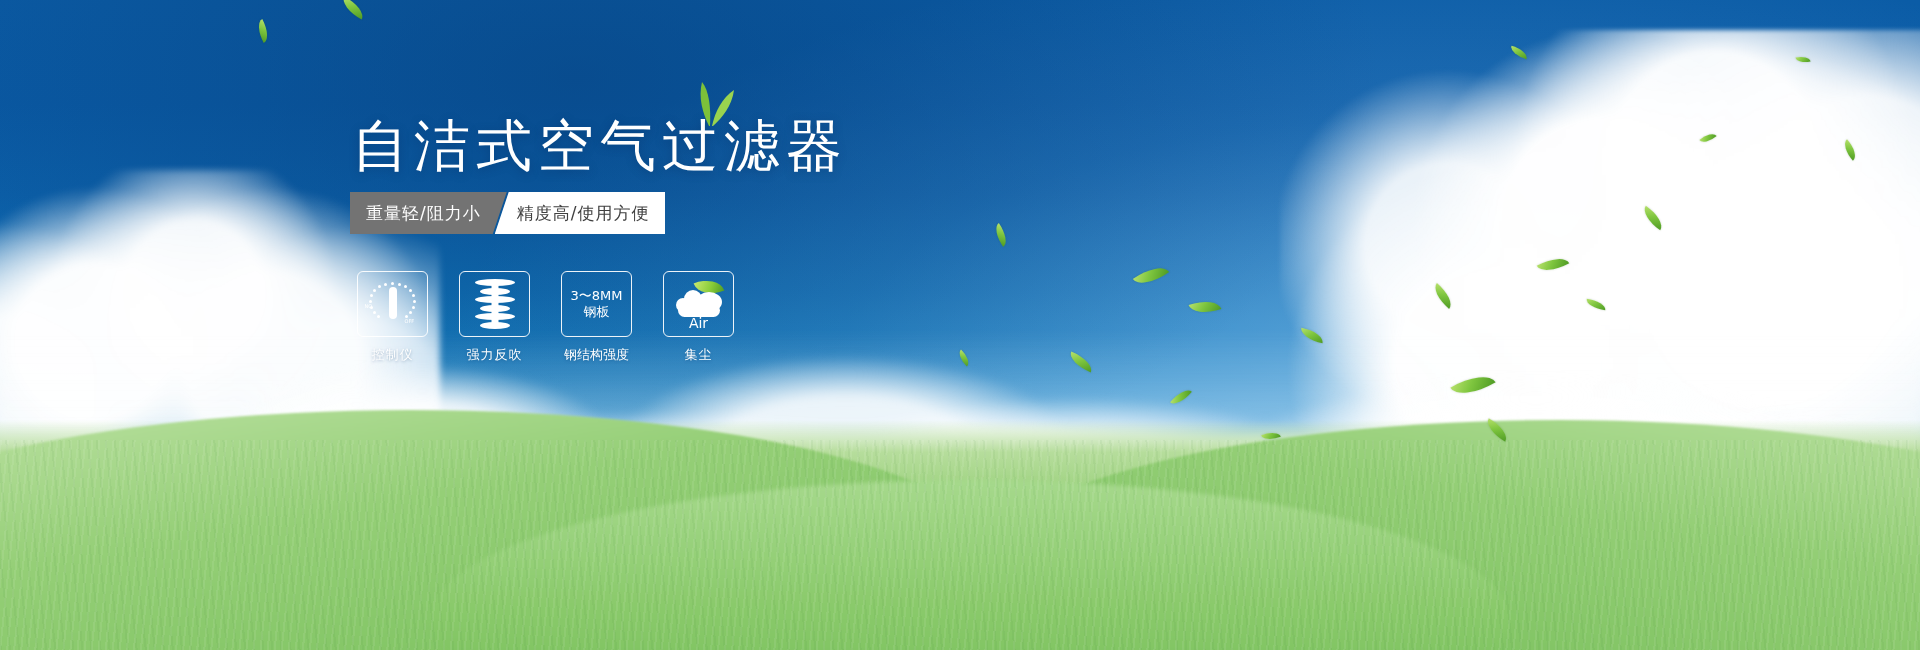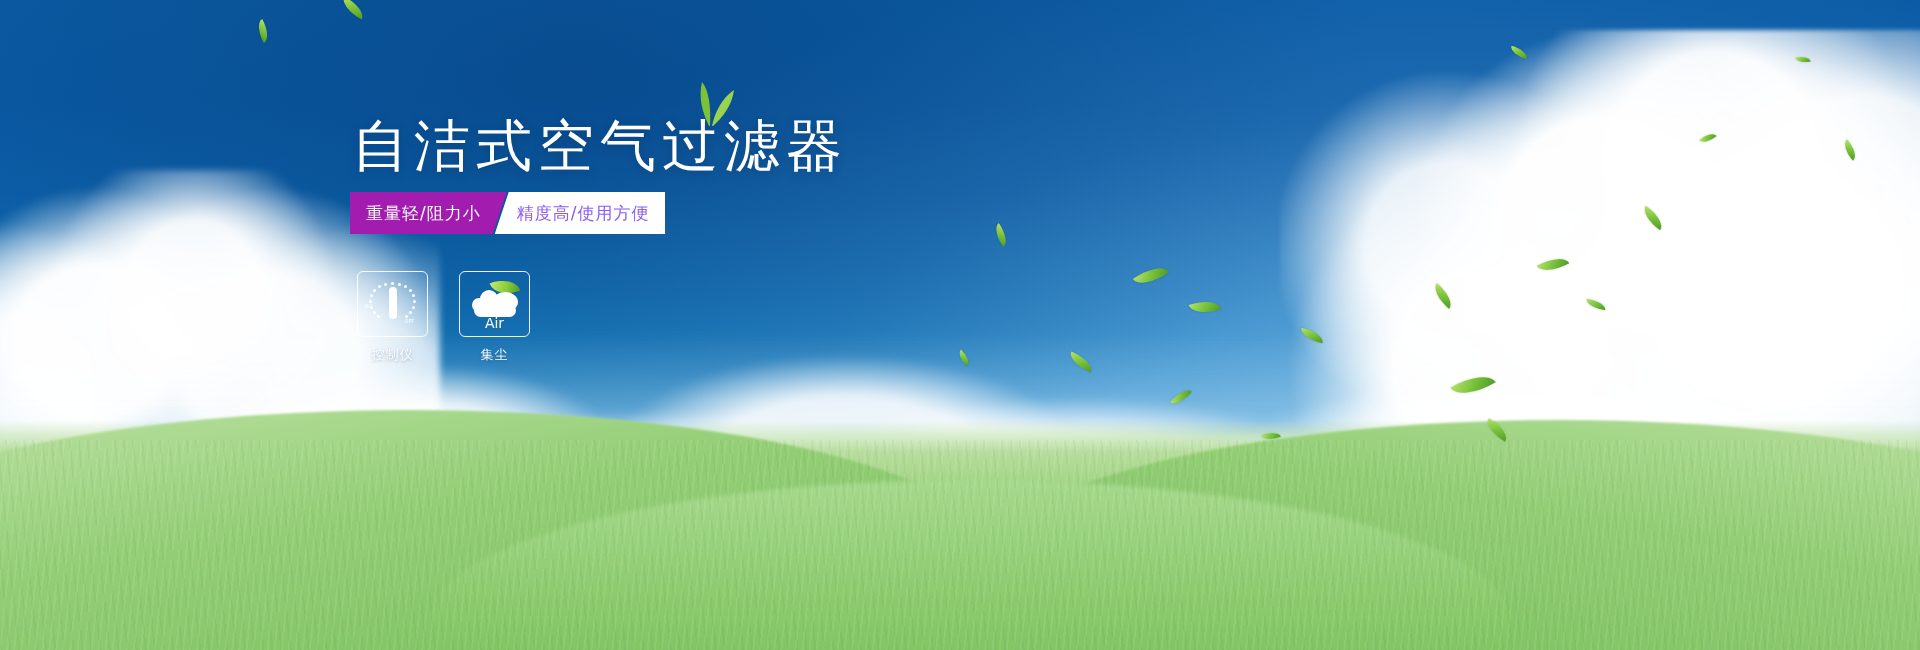--- a/index.html
+++ b/index.html
@@ -140,23 +140,23 @@
     text-shadow:0 2px 10px rgba(0,40,90,.35);white-space:nowrap;
   }
   .sprout{position:absolute;left:330px;top:-38px;width:56px;height:46px;}
 
   .badges{position:absolute;left:350px;top:192px;display:flex;height:42px;}
   .badge{
     display:flex;align-items:center;justify-content:center;
     font-size:17px;letter-spacing:1px;white-space:nowrap;
     font-family:"DejaVu Sans","Liberation Sans",sans-serif;
   }
-  .badge-a{background:#a21caf;color:#ffffff;padding:0 18px 0 16px;
+  .badge-a{background:#737373;color:#ffffff;padding:0 18px 0 16px;
            clip-path:polygon(0 0,100% 0,calc(100% - 14px) 100%,0 100%);padding-right:26px;}
-  .badge-b{background:#ffffff;color:#8b5cf6;padding:0 16px 0 6px;margin-left:-12px;
+  .badge-b{background:#ffffff;color:#404040;padding:0 16px 0 6px;margin-left:-12px;
            clip-path:polygon(14px 0,100% 0,100% 100%,0 100%);padding-left:22px;}
 
   .features{position:absolute;left:357px;top:271px;display:flex;gap:31px;}
   .feature{width:71px;display:flex;flex-direction:column;align-items:center;}
   .fbox{
     width:71px;height:66px;border:1.6px solid rgba(255,255,255,.92);border-radius:6px;
     display:flex;flex-direction:column;align-items:center;justify-content:center;
     color:#ffffff;box-sizing:border-box;
   }
   .fbox-text{font-size:13px;line-height:1.25;text-align:center;letter-spacing:0;
@@ -271,21 +271,42 @@
             <div class="dot" style="left:8px;top:33px;"></div>
             <div class="dot" style="left:12px;top:37px;"></div>
             <div class="lbl" style="left:0px;top:25px;">NO</div>
             <div class="lbl" style="left:40px;top:40px;">OFF</div>
           </div>
         </div>
         <div class="fcap">控制仪</div>
       </div>
 
 
-
+      <div class="feature">
+        <div class="fbox">
+          <div class="stack">
+            <div class="core"></div>
+            <div class="ell"></div>
+            <div class="ell s"></div>
+            <div class="ell"></div>
+            <div class="ell s"></div>
+            <div class="ell"></div>
+            <div class="ell s"></div>
+          </div>
+        </div>
+        <div class="fcap">强力反吹</div>
+      </div>
+
+      <div class="feature">
+        <div class="fbox">
+          <div class="fbox-text">3〜8MM</div>
+          <div class="fbox-text">钢板</div>
+        </div>
+        <div class="fcap wide">钢结构强度</div>
+      </div>
 
       <div class="feature">
         <div class="fbox">
           <div class="aircloud">
             <div class="leafy"></div>
             <div class="cl" style="left:2px;top:18px;width:14px;height:14px;"></div>
             <div class="cl" style="left:10px;top:10px;width:18px;height:18px;"></div>
             <div class="cl" style="left:22px;top:12px;width:26px;height:20px;"></div>
             <div class="cl" style="left:4px;top:24px;width:42px;height:13px;border-radius:7px;"></div>
             <div class="airtxt">Air</div>

